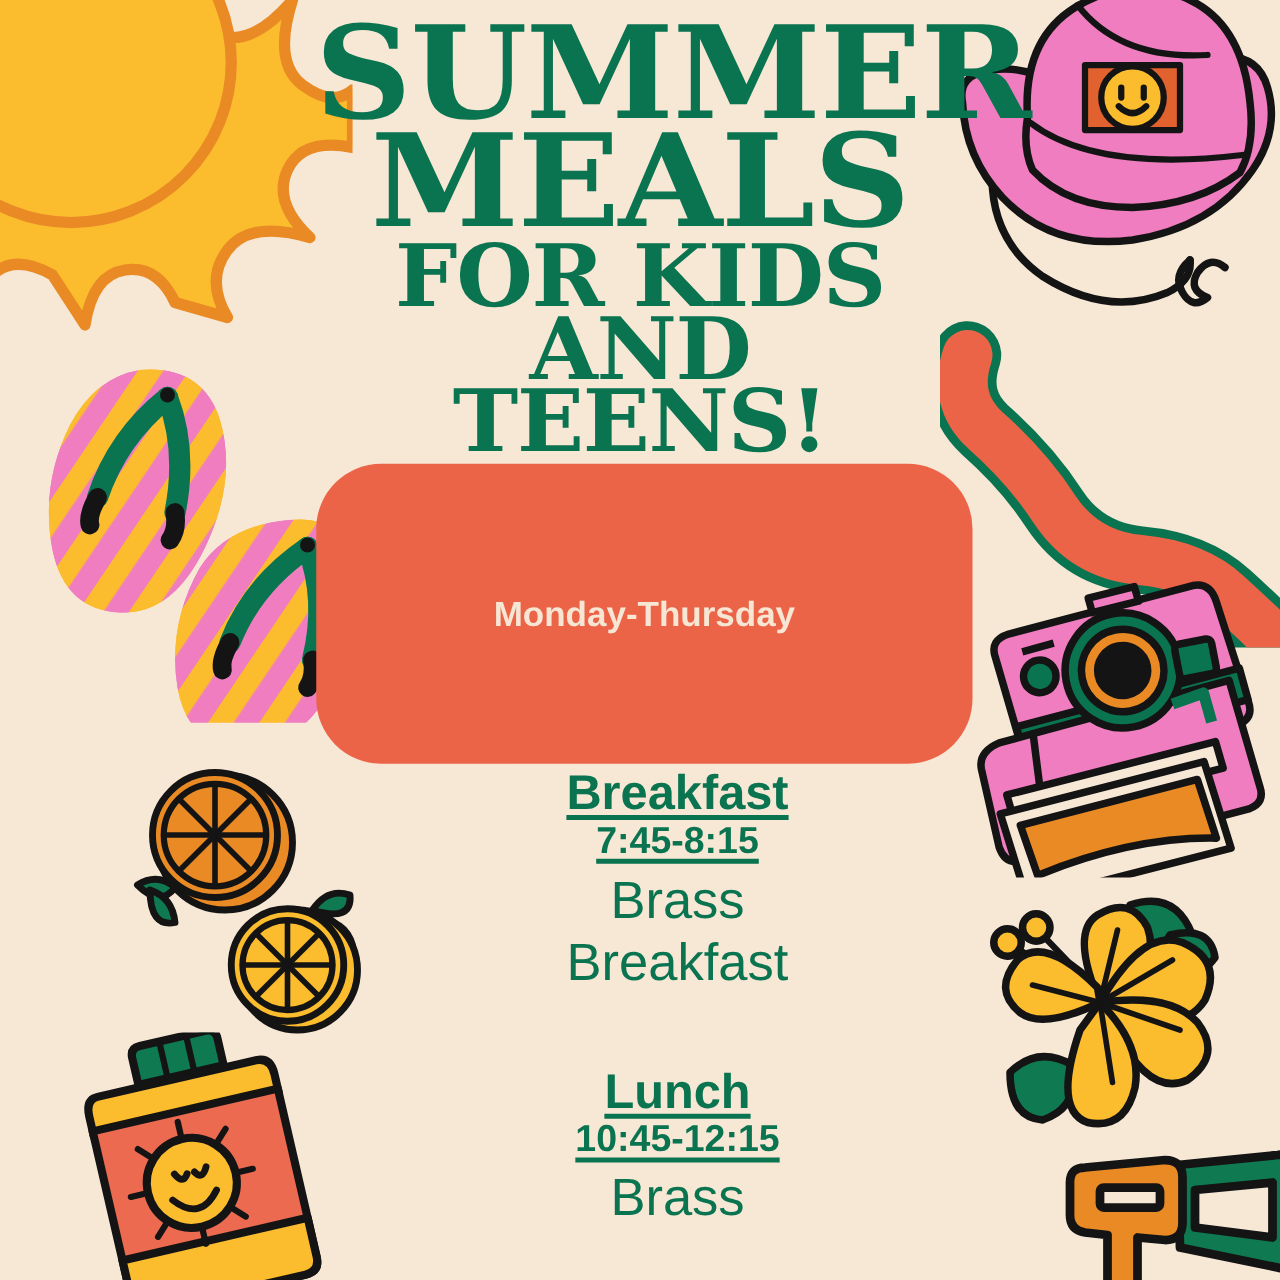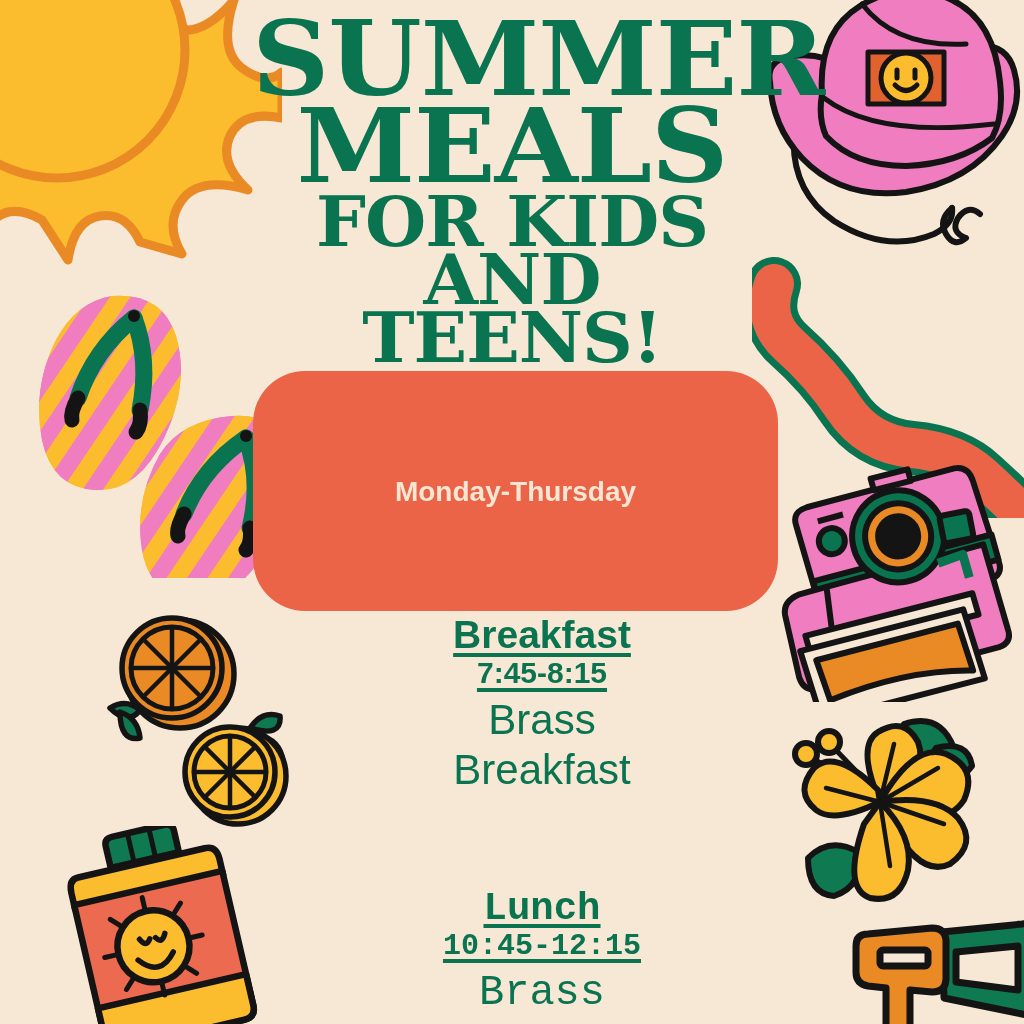--- a/index.html
+++ b/index.html
@@ -112,21 +112,21 @@
   }
 
   .meal-block {
     position: absolute;
     width: 560px;
     left: 262px;
     text-align: center;
     color: #0A7350;
   }
   #meal-breakfast { top: 614px; }
-  #meal-lunch     { top: 888px; font-family: Liberation Mono, monospace; }
+  #meal-lunch     { top: 853px; }
 
   .meal-name {
     font-size: 39px;
     font-weight: bold;
     text-decoration: underline;
     text-underline-offset: 5px;
     text-decoration-thickness: 4px;
     line-height: 1.08;
   }
   .meal-time {

